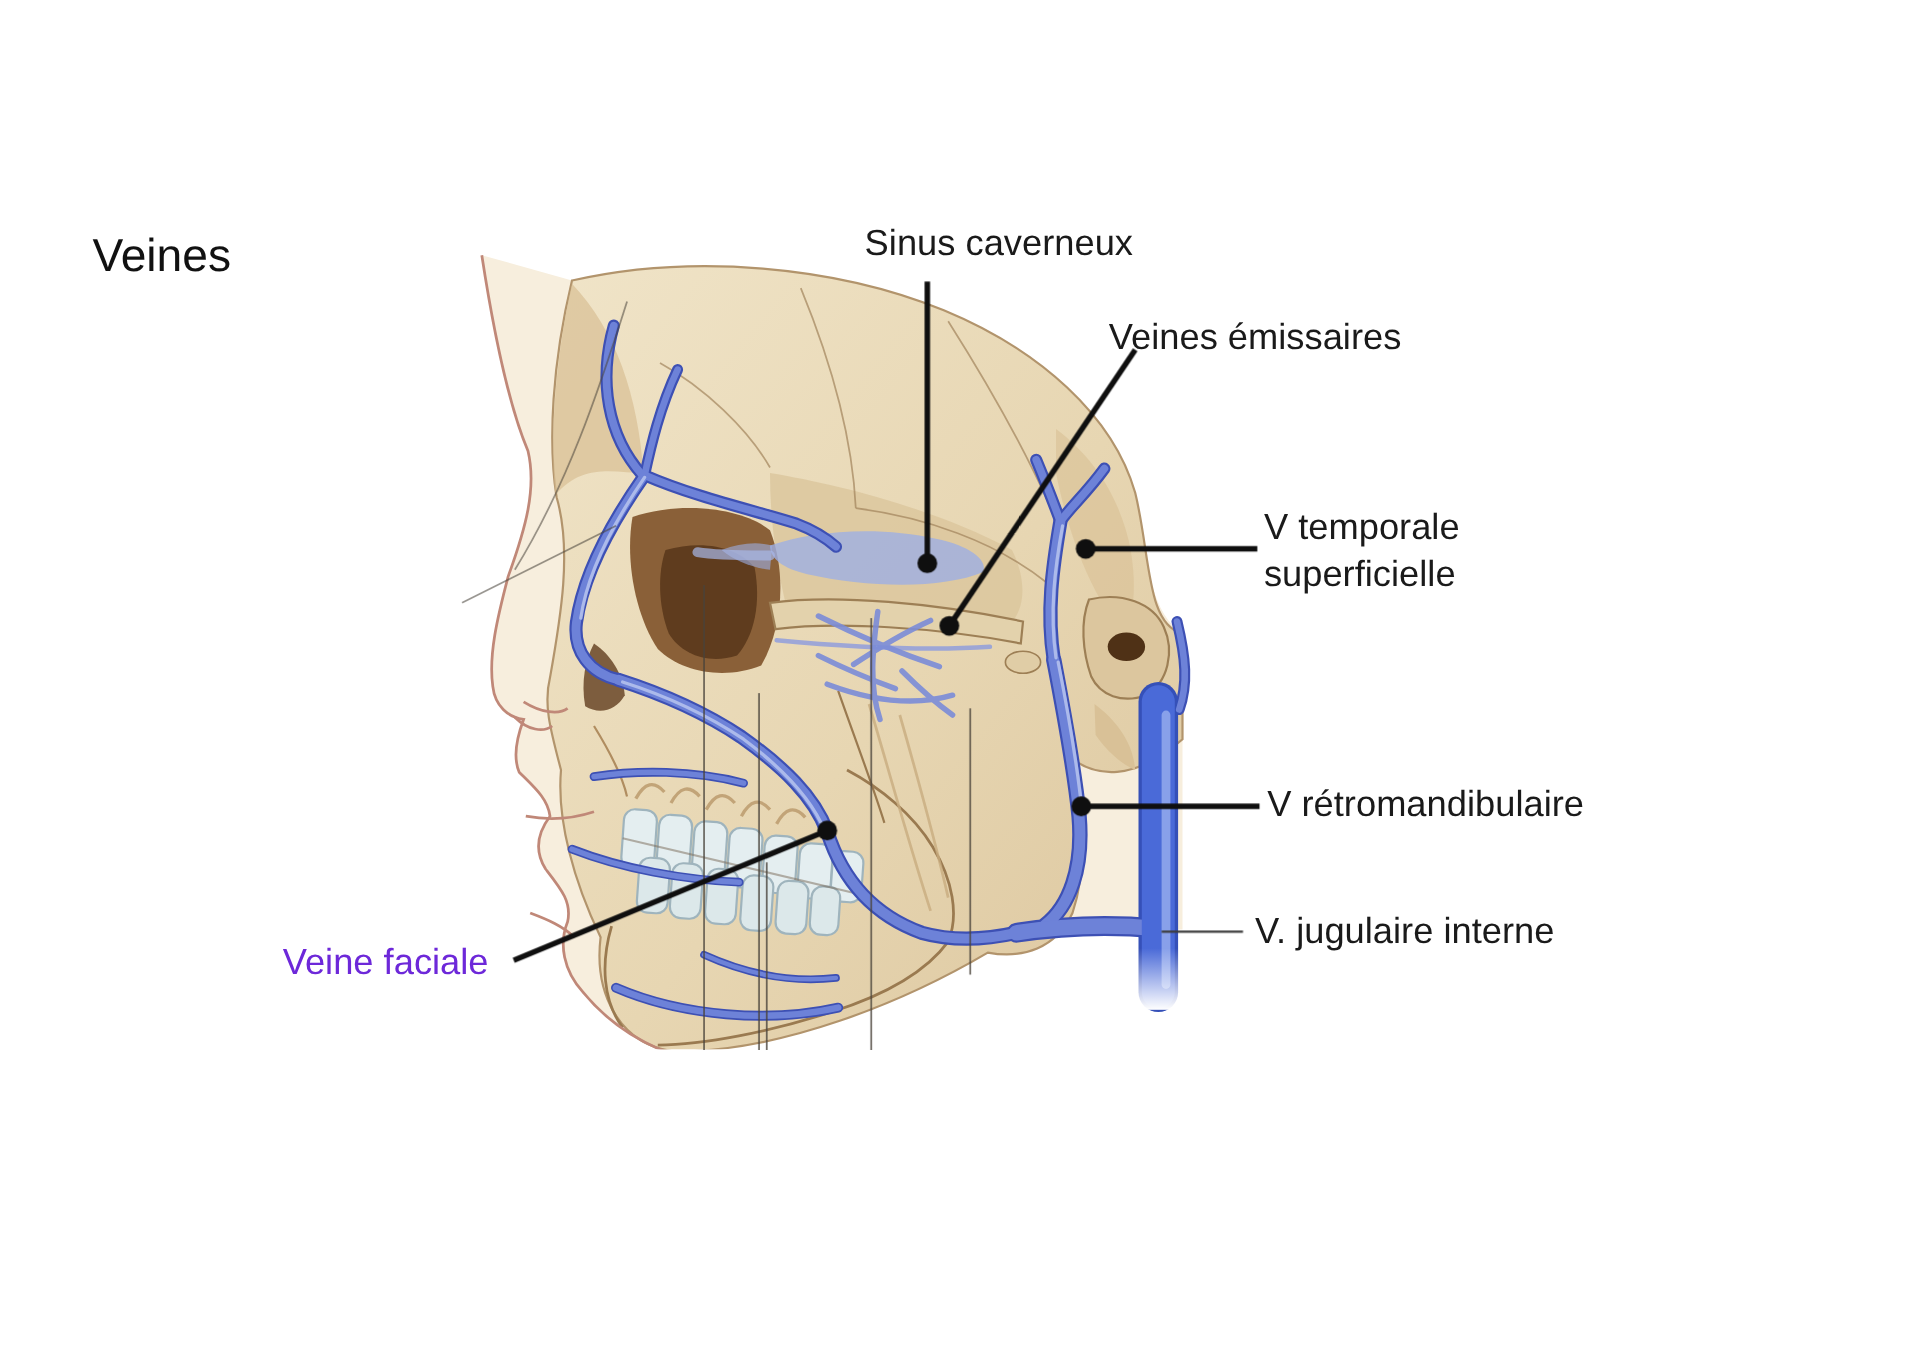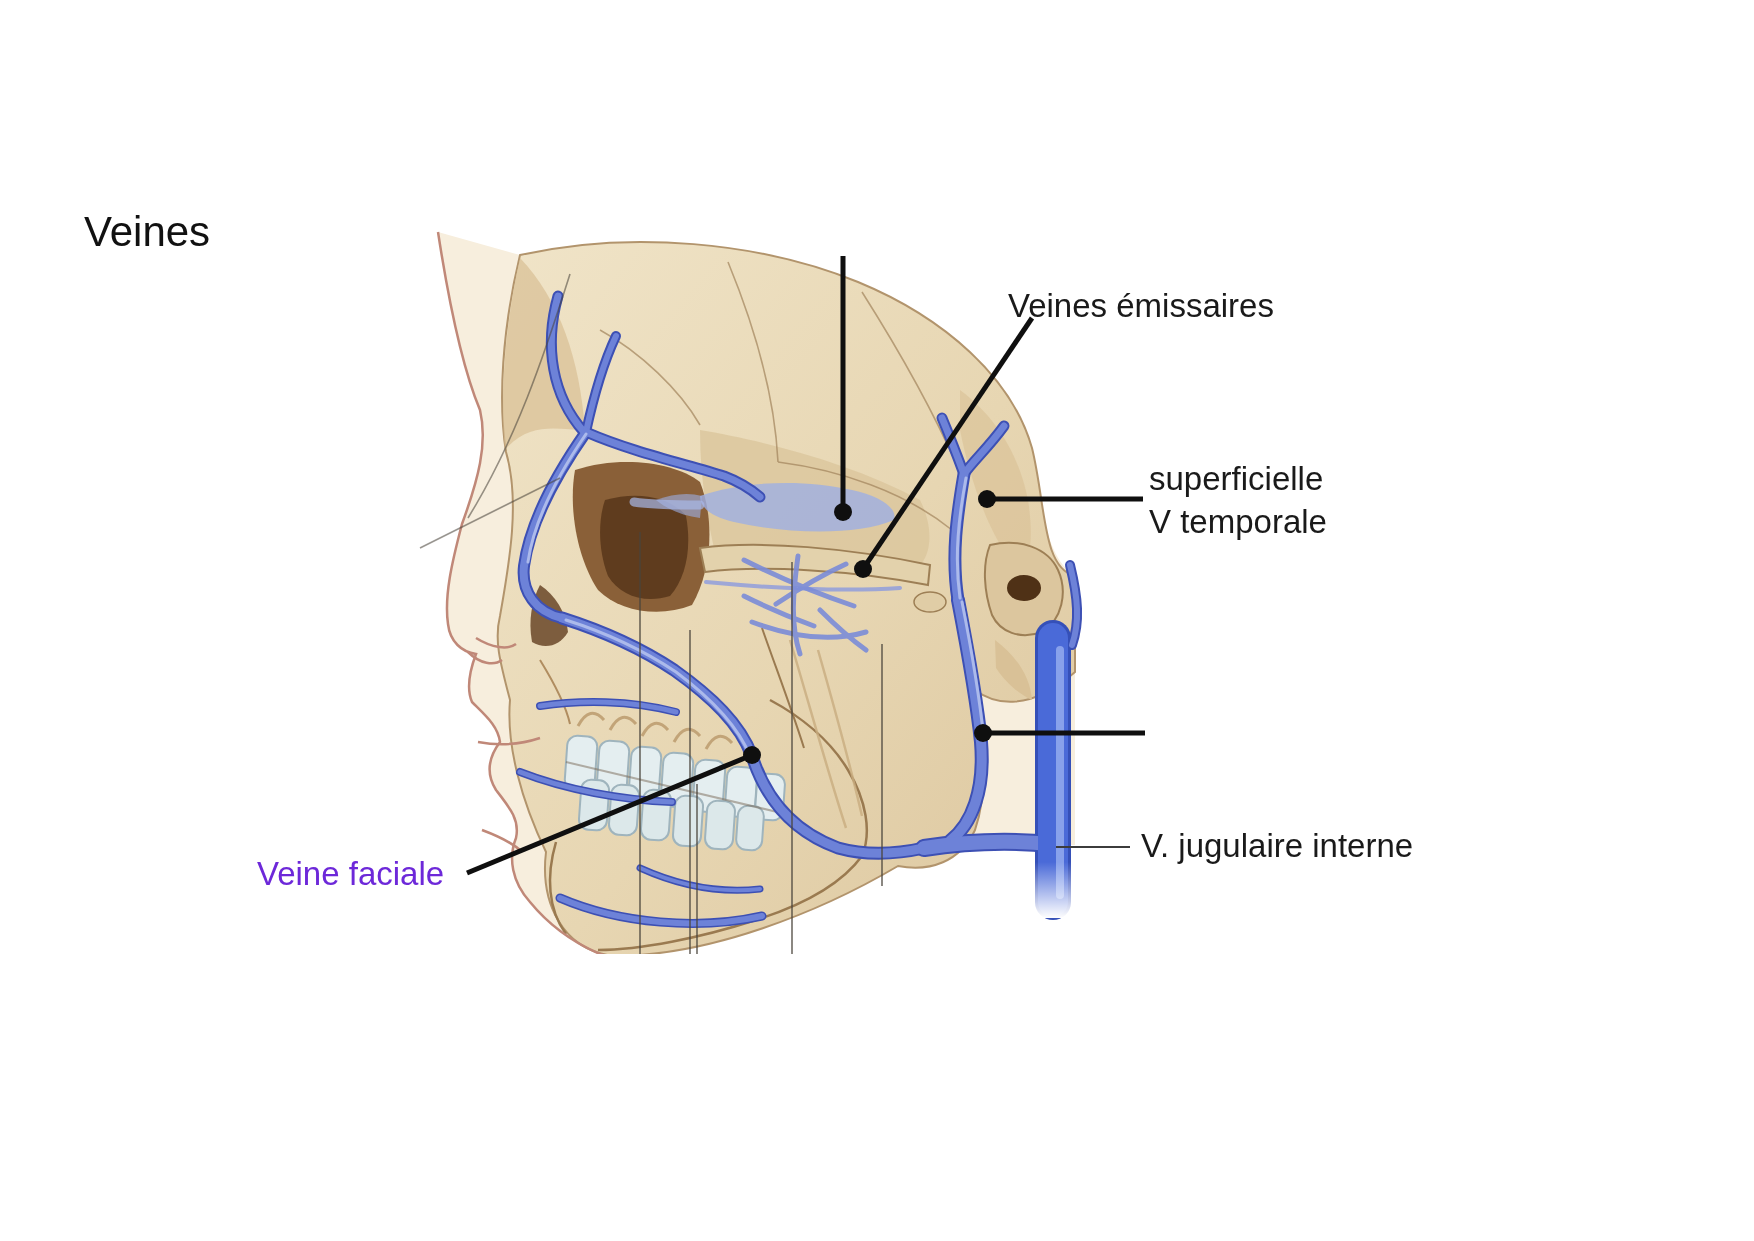--- a/index.html
+++ b/index.html
@@ -216,26 +216,28 @@
       <circle cx="843" cy="512" r="9"></circle>
       <circle cx="863" cy="569" r="9"></circle>
       <circle cx="987" cy="499" r="9"></circle>
       <circle cx="983" cy="733" r="9"></circle>
       <circle cx="752" cy="755" r="9"></circle>
     </g>
   </svg>
 
   <div id="page-title">Veines</div>
 
+  <div id="lbl-sinus" class="lbl">Sinus caverneux</div>
 
   <div id="lbl-emissary" class="lbl">Veines émissaires</div>
 
   <div id="lbl-temporal" class="lbl">
+    <div>V temporale</div>
     <div>superficielle</div>
-    <div>V temporale</div>
   </div>
 
+  <div id="lbl-retro" class="lbl">V rétromandibulaire</div>
 
   <div id="lbl-jugular" class="lbl">V. jugulaire interne</div>
 
   <div id="lbl-facial" class="lbl">Veine faciale</div>
 
 </div>
 
 </body></html>

